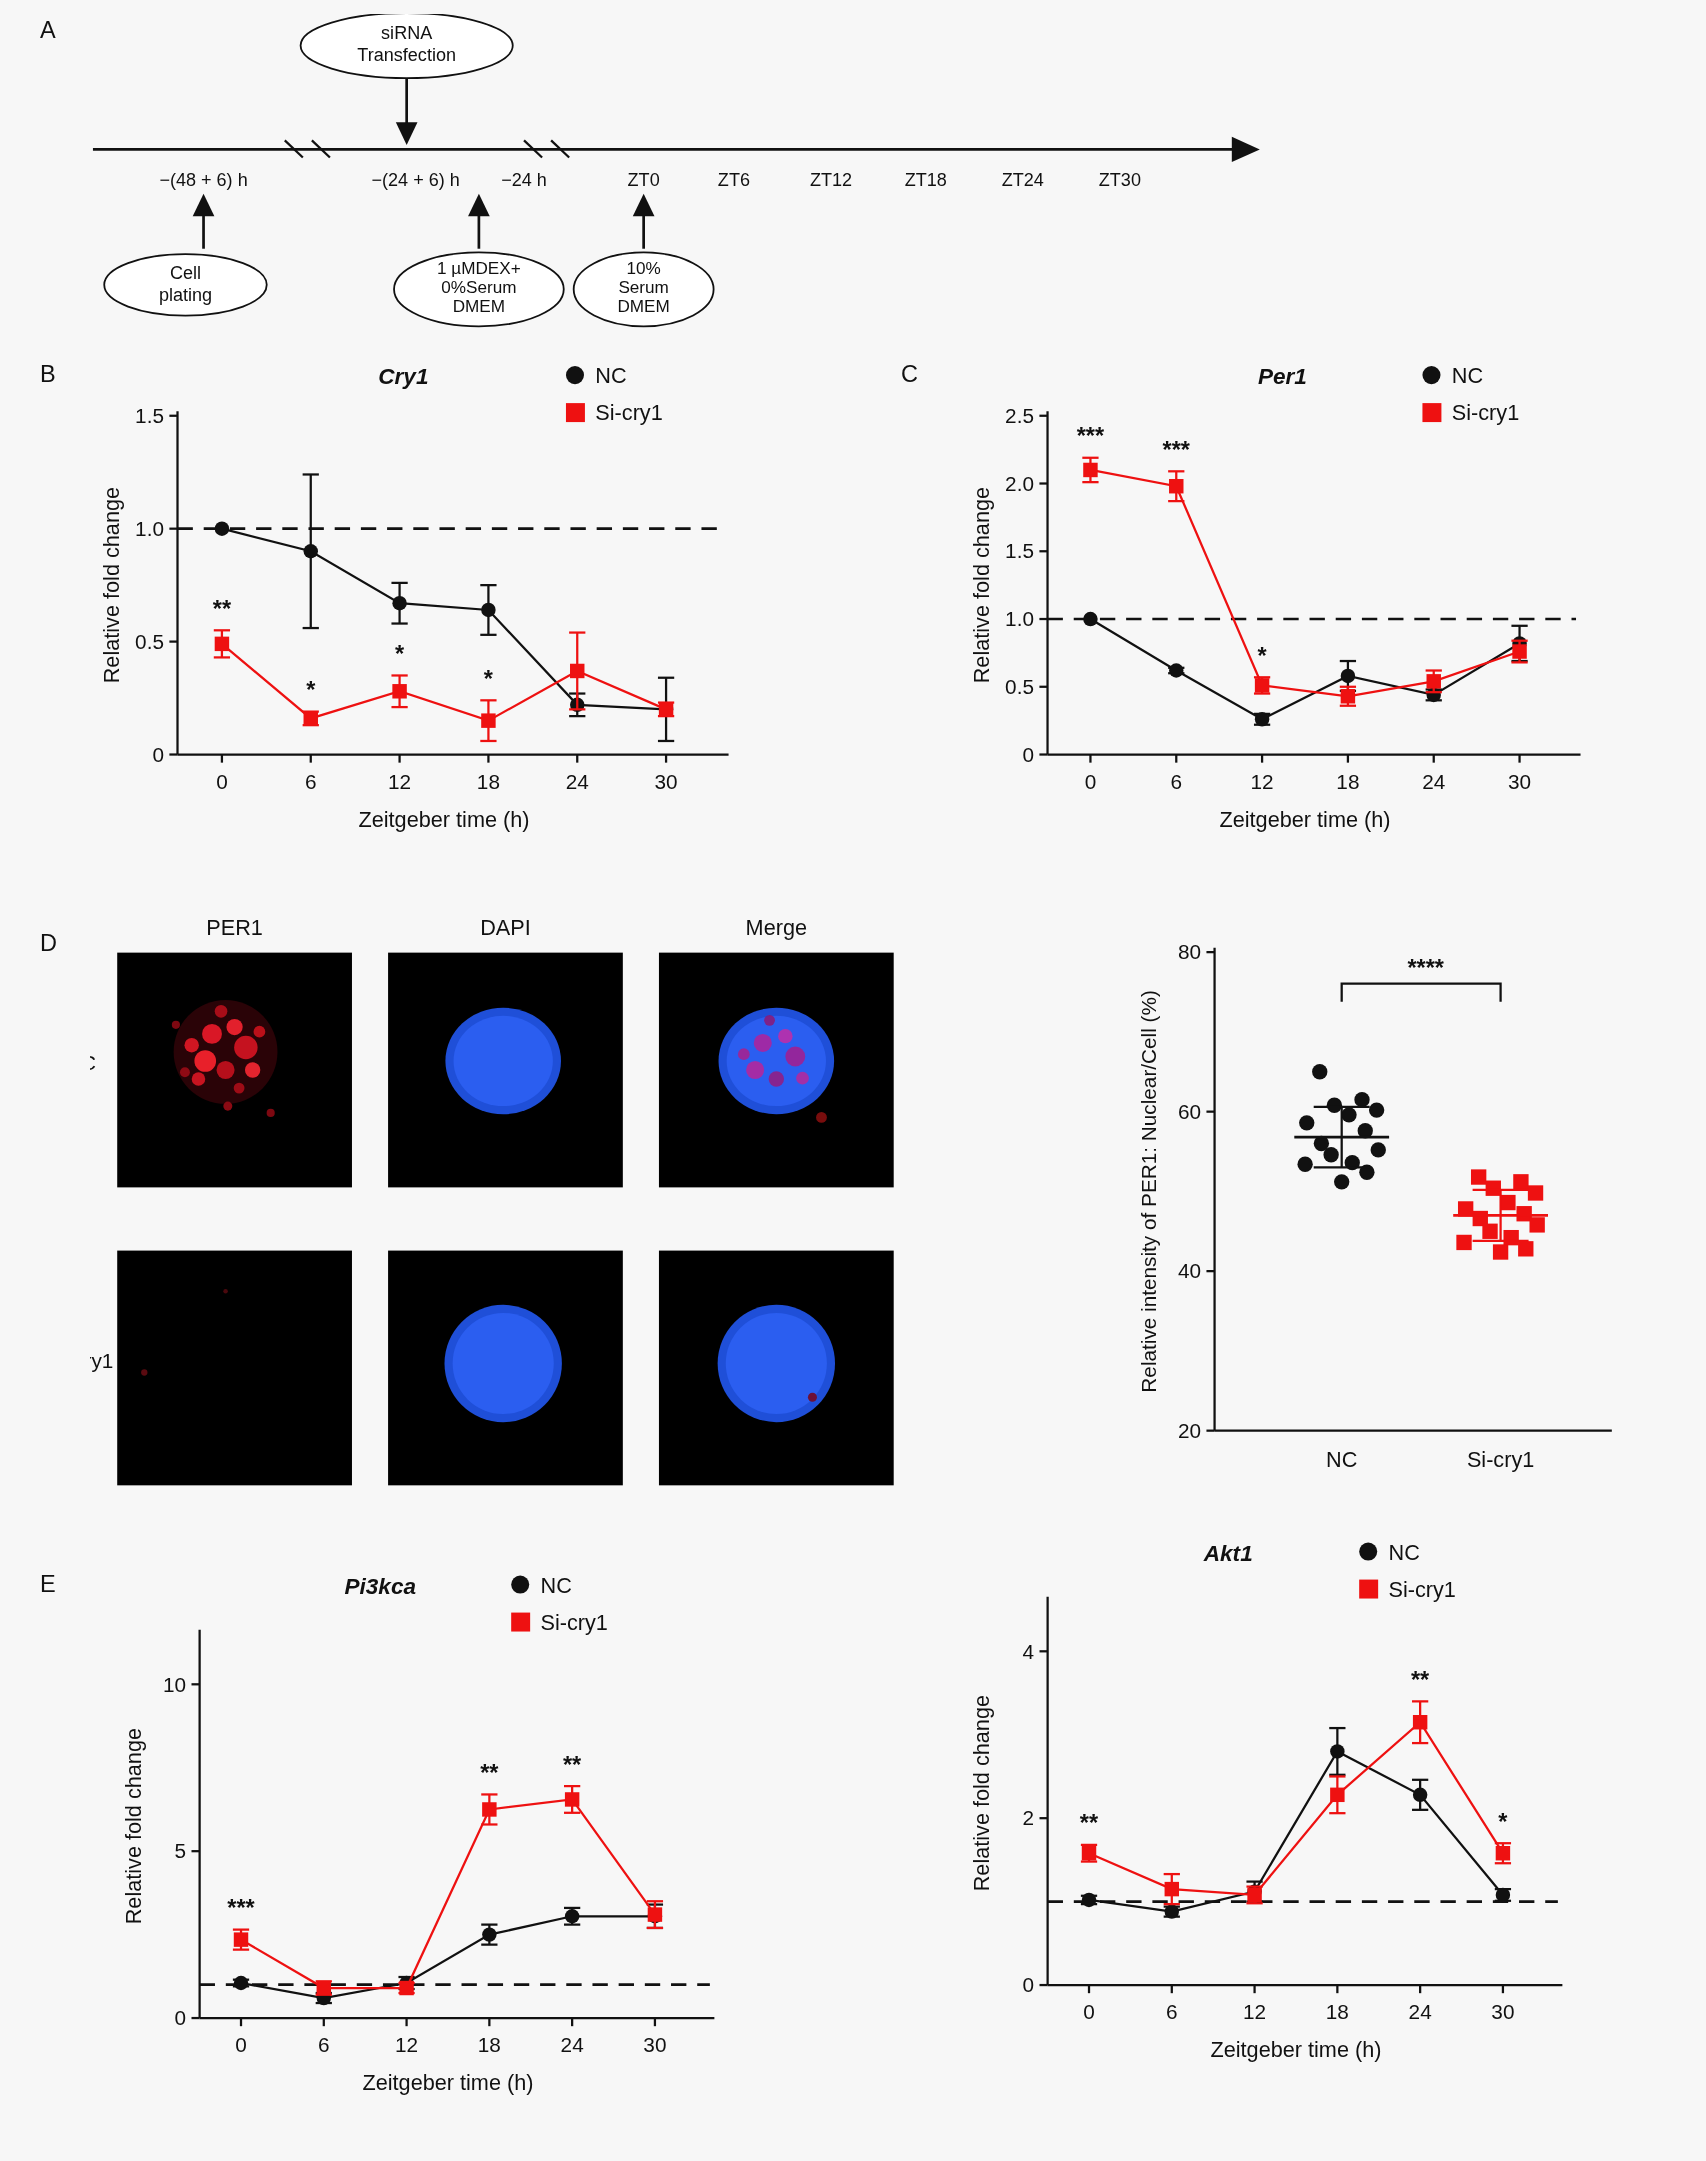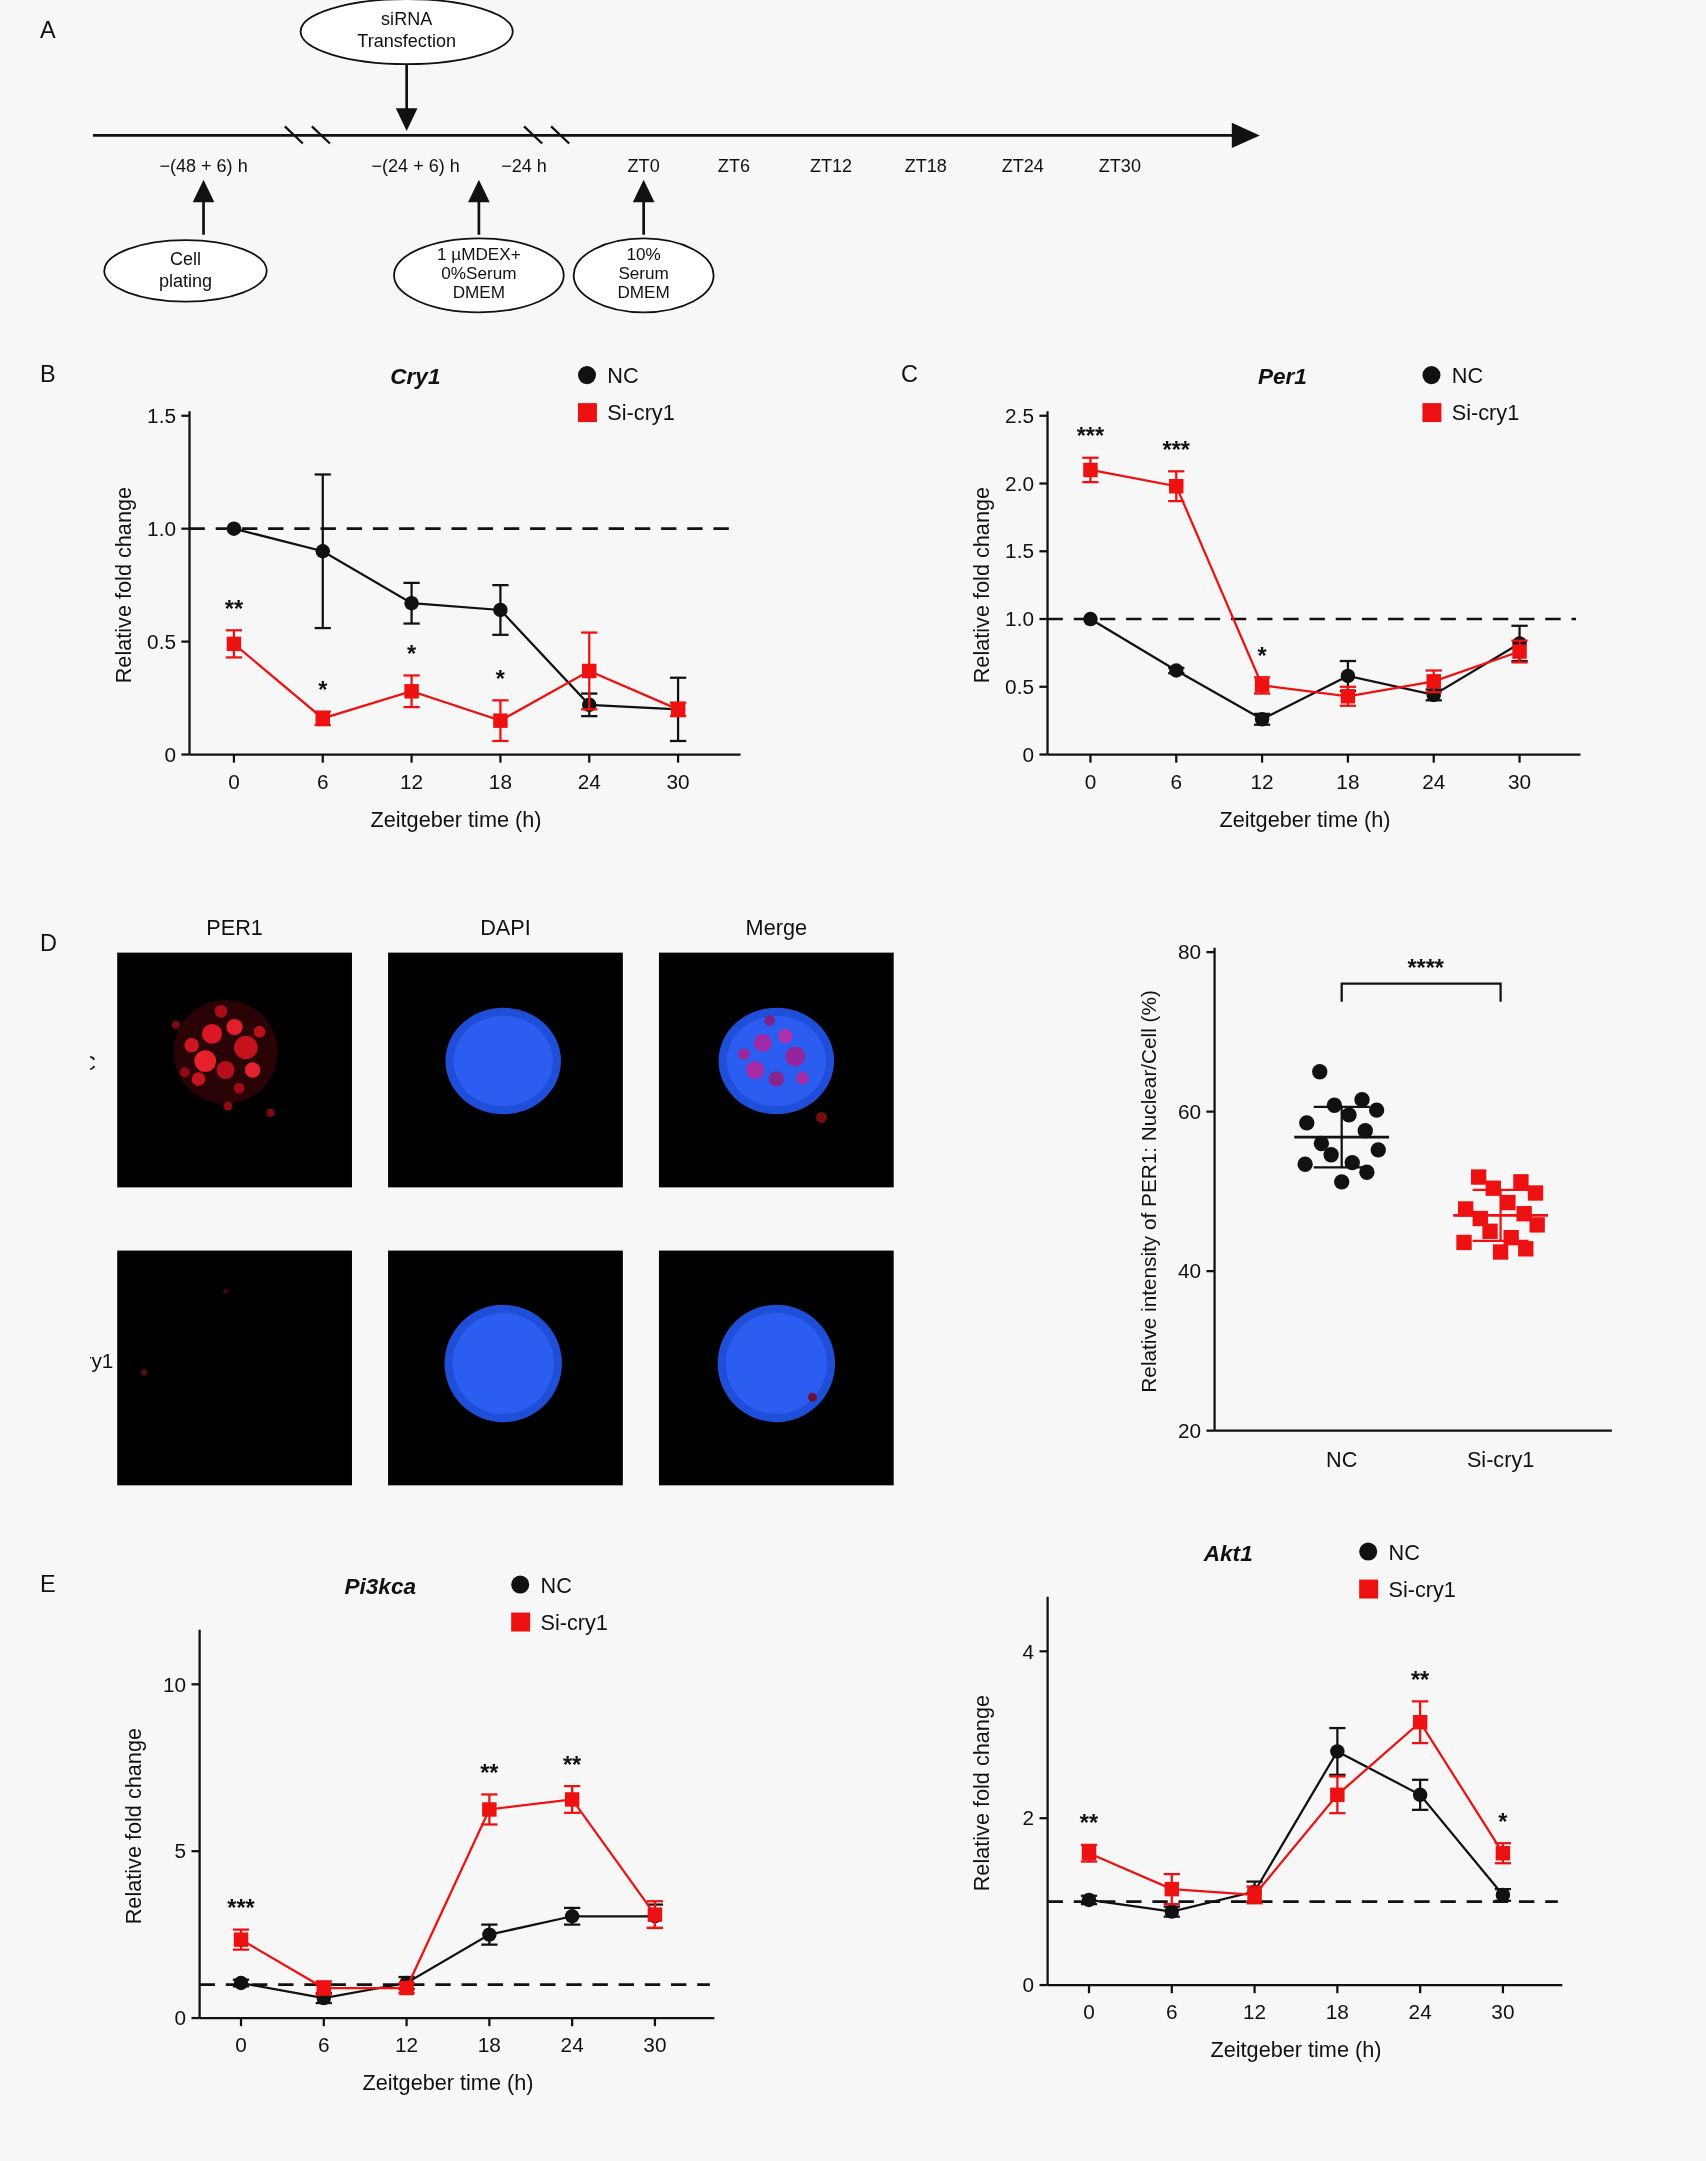--- a/index.html
+++ b/index.html
@@ -25,21 +25,21 @@
   svg { display: block; }
   text { font-family: "Liberation Sans", sans-serif; fill: #111; }
 </style>
 </head>
 <body>
 
 <div id="page">
 
   <div class="panel-letter abs" style="left:40px; top:17px;">A</div>
 
-  <div class="abs" style="left:68px; top:0px;">
+  <div class="abs" style="left:68px; top:14px;">
     <svg width="1219" height="325" viewBox="0 0 2700 720">
 
       <ellipse cx="750" cy="70" rx="235" ry="72" fill="#ffffff" stroke="#111" stroke-width="4"></ellipse>
       <text x="750" y="55" text-anchor="middle" font-size="40">siRNA</text>
       <text x="750" y="105" text-anchor="middle" font-size="40">Transfection</text>
 
       <line x1="750" y1="142" x2="750" y2="255" stroke="#111" stroke-width="6"></line>
       <polygon points="750,290 726,240 774,240" fill="#111"></polygon>
 
       <line x1="55" y1="300" x2="2580" y2="300" stroke="#111" stroke-width="6"></line>
@@ -78,21 +78,21 @@
       <line x1="1275" y1="420" x2="1275" y2="520" stroke="#111" stroke-width="6"></line>
       <polygon points="1275,398 1251,448 1299,448" fill="#111"></polygon>
       <ellipse cx="1275" cy="610" rx="155" ry="82" fill="#ffffff" stroke="#111" stroke-width="4"></ellipse>
       <text x="1275" y="575" text-anchor="middle" font-size="38">10%</text>
       <text x="1275" y="618" text-anchor="middle" font-size="38">Serum</text>
       <text x="1275" y="661" text-anchor="middle" font-size="38">DMEM</text>
     </svg>
   </div>
 
   <div class="panel-letter abs" style="left:40px; top:361px;">B</div>
-  <div class="abs" style="left:54px; top:348px;">
+  <div class="abs" style="left:42px; top:348px;">
     <svg id="svg-cry1" width="804" height="533" viewBox="0 0 1780 1180">
         <text x="800" y="80" font-size="50" text-anchor="middle" fill="#111" font-style="italic" font-weight="bold">Cry1</text>
         <line x1="300" y1="140" x2="300" y2="900" stroke="#111" stroke-width="5"></line>
         <line x1="300" y1="900" x2="1520" y2="900" stroke="#111" stroke-width="5"></line>
         <line x1="282" y1="900" x2="300" y2="900" stroke="#111" stroke-width="5"></line>
         <text x="270" y="916" font-size="46" text-anchor="end" fill="#111">0</text>
         <line x1="282" y1="650" x2="300" y2="650" stroke="#111" stroke-width="5"></line>
         <text x="270" y="666" font-size="46" text-anchor="end" fill="#111">0.5</text>
         <line x1="282" y1="400" x2="300" y2="400" stroke="#111" stroke-width="5"></line>
         <text x="270" y="416" font-size="46" text-anchor="end" fill="#111">1.0</text>

